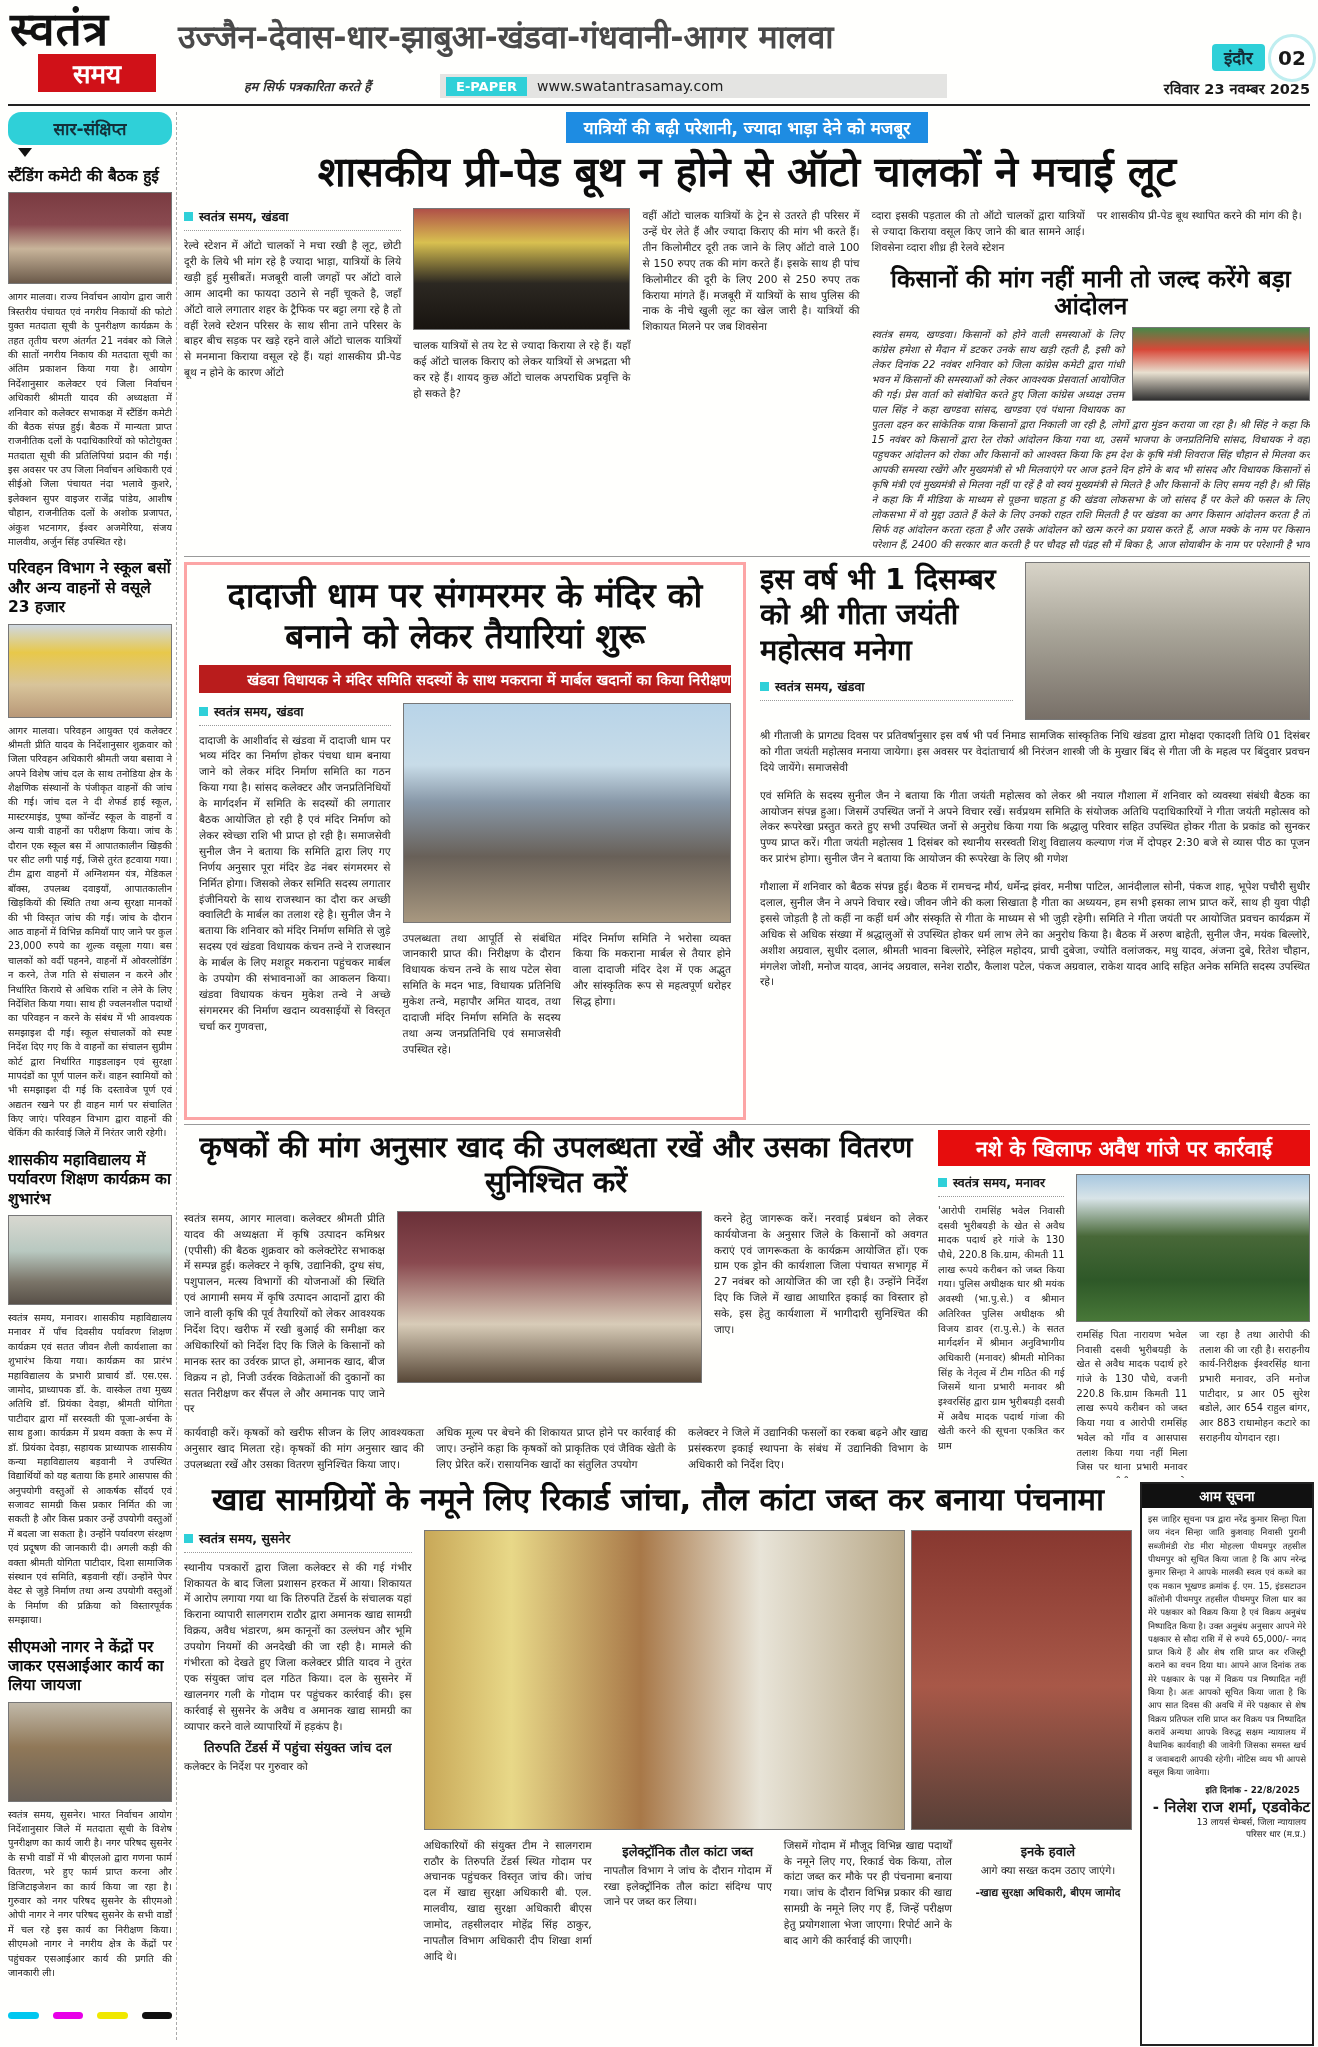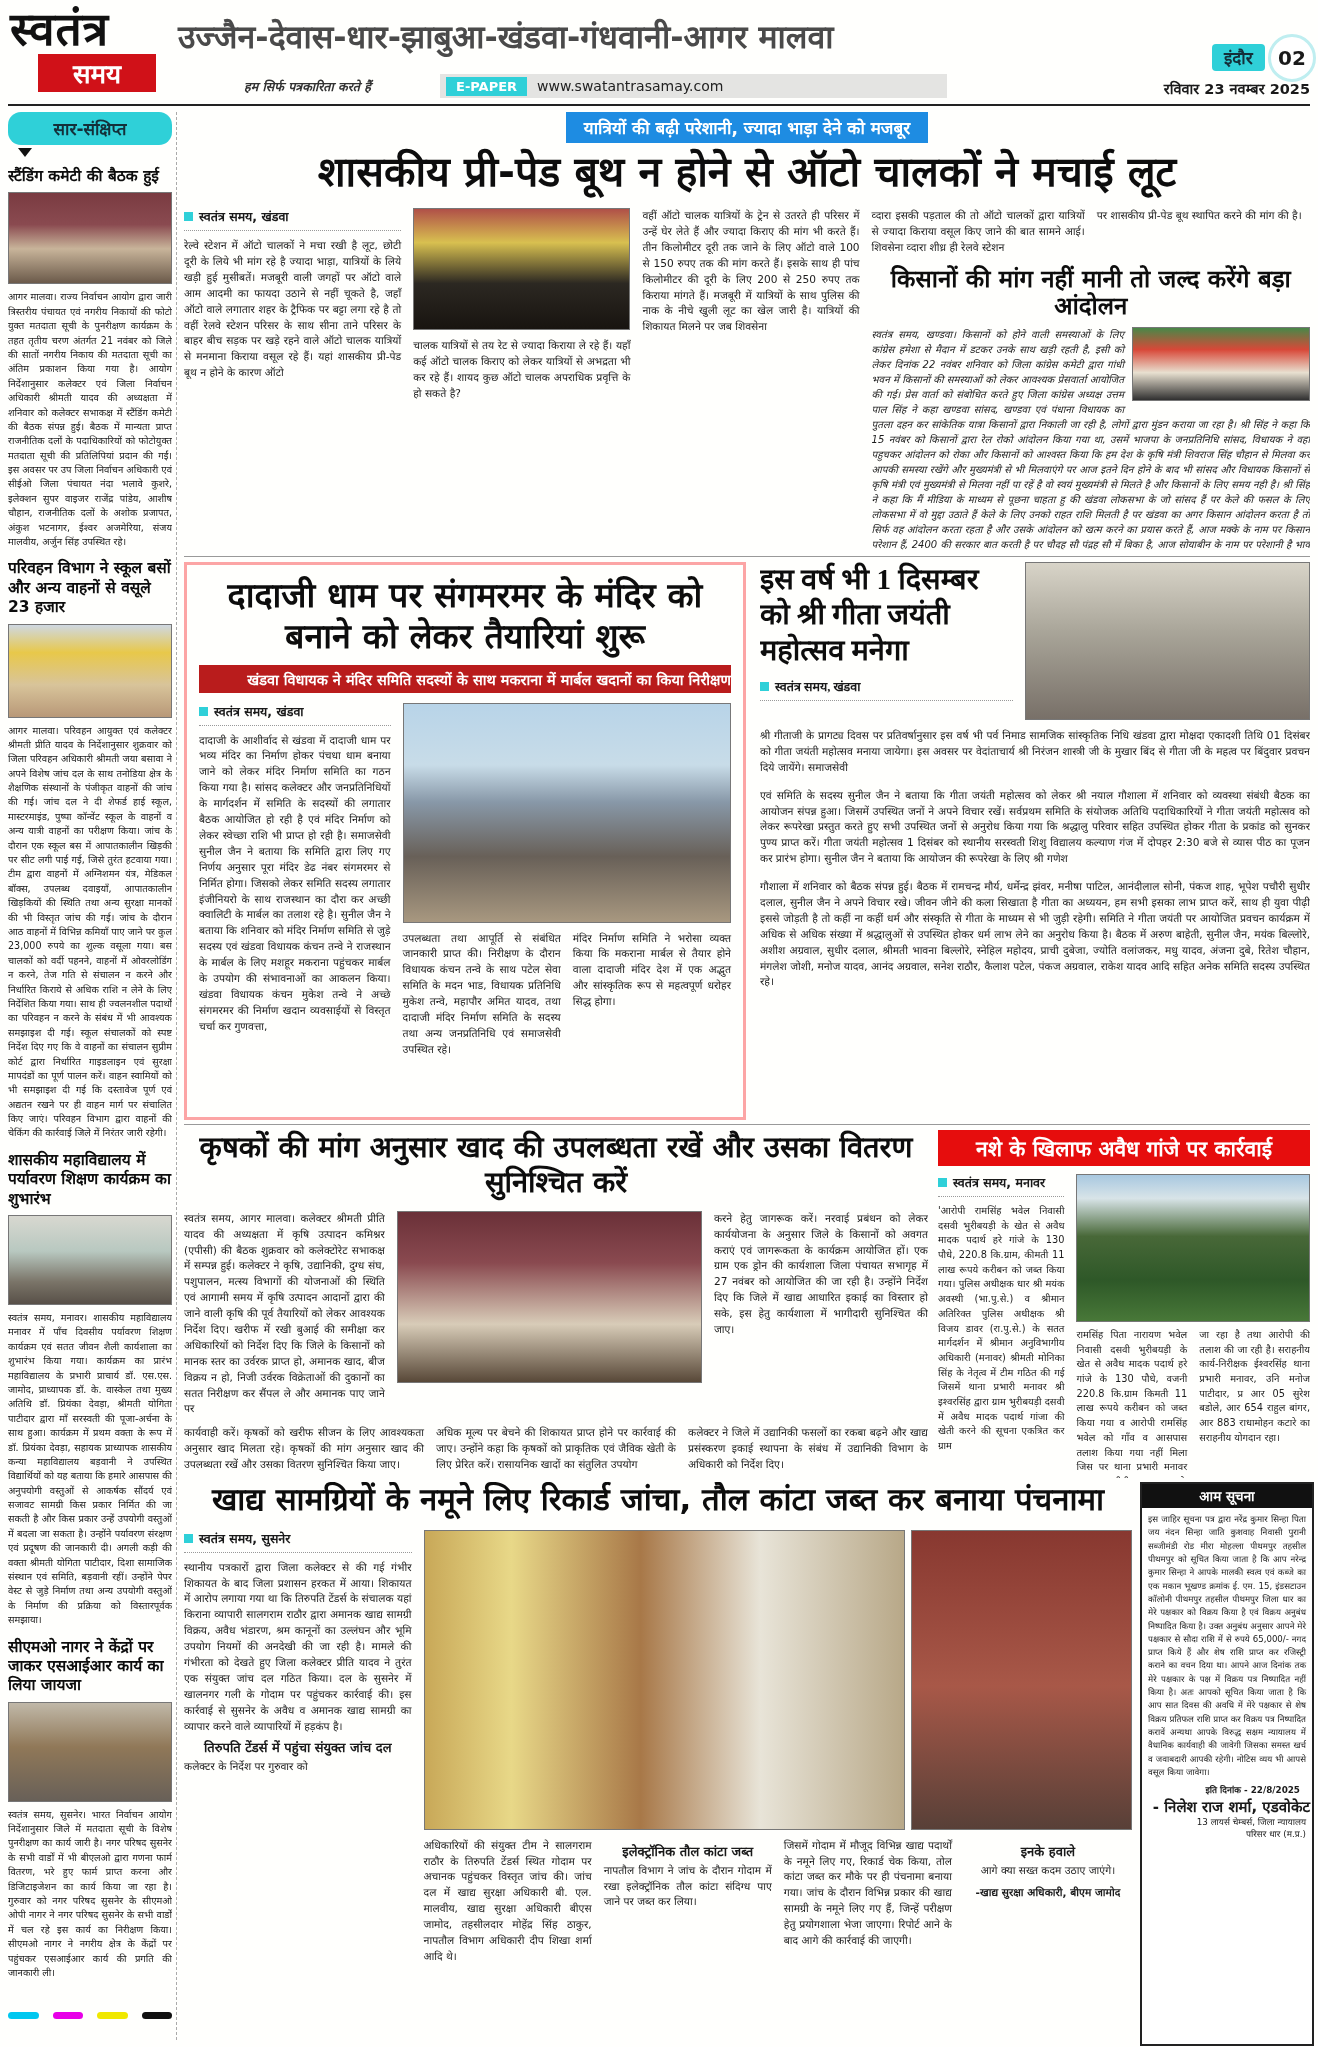--- a/index.html
+++ b/index.html
@@ -159,21 +159,21 @@
         <div class="cols" style="margin-top:8px;">
           <div class="col body-txt just">उपलब्धता तथा आपूर्ति से संबंधित जानकारी प्राप्त की। निरीक्षण के दौरान विधायक कंचन तन्वे के साथ पटेल सेवा समिति के मदन भाड, विधायक प्रतिनिधि मुकेश तन्वे, महापौर अमित यादव, तथा दादाजी मंदिर निर्माण समिति के सदस्य तथा अन्य जनप्रतिनिधि एवं समाजसेवी उपस्थित रहे।</div>
           <div class="col body-txt just">मंदिर निर्माण समिति ने भरोसा व्यक्त किया कि मकराना मार्बल से तैयार होने वाला दादाजी मंदिर देश में एक अद्भुत और सांस्कृतिक रूप से महत्वपूर्ण धरोहर सिद्ध होगा।</div>
         </div>
       </div>
     </div>
   </div>
 
   <div class="abs" style="left:760px;top:562px;width:550px;height:558px;overflow:hidden;">
     <div class="cols">
-      <div style="flex:0 0 46%;font-family:Liberation Serif, serif;">
+      <div style="flex:0 0 46%;">
         <div class="headline" style="font-size:29px;line-height:1.22;">इस वर्ष भी 1 दिसम्बर को श्री गीता जयंती महोत्सव मनेगा</div>
         <div class="byline" style="margin-top:10px;">
             <span class="sq"></span>
             <span>स्वतंत्र समय, खंडवा</span>
           </div>
       </div>
       <div style="flex:1;">
         <div class="photo" style="height:158px;background:linear-gradient(180deg,#d8d4c8 0%,#a8a498 45%,#787068 100%);"></div>
       </div>
     </div>

